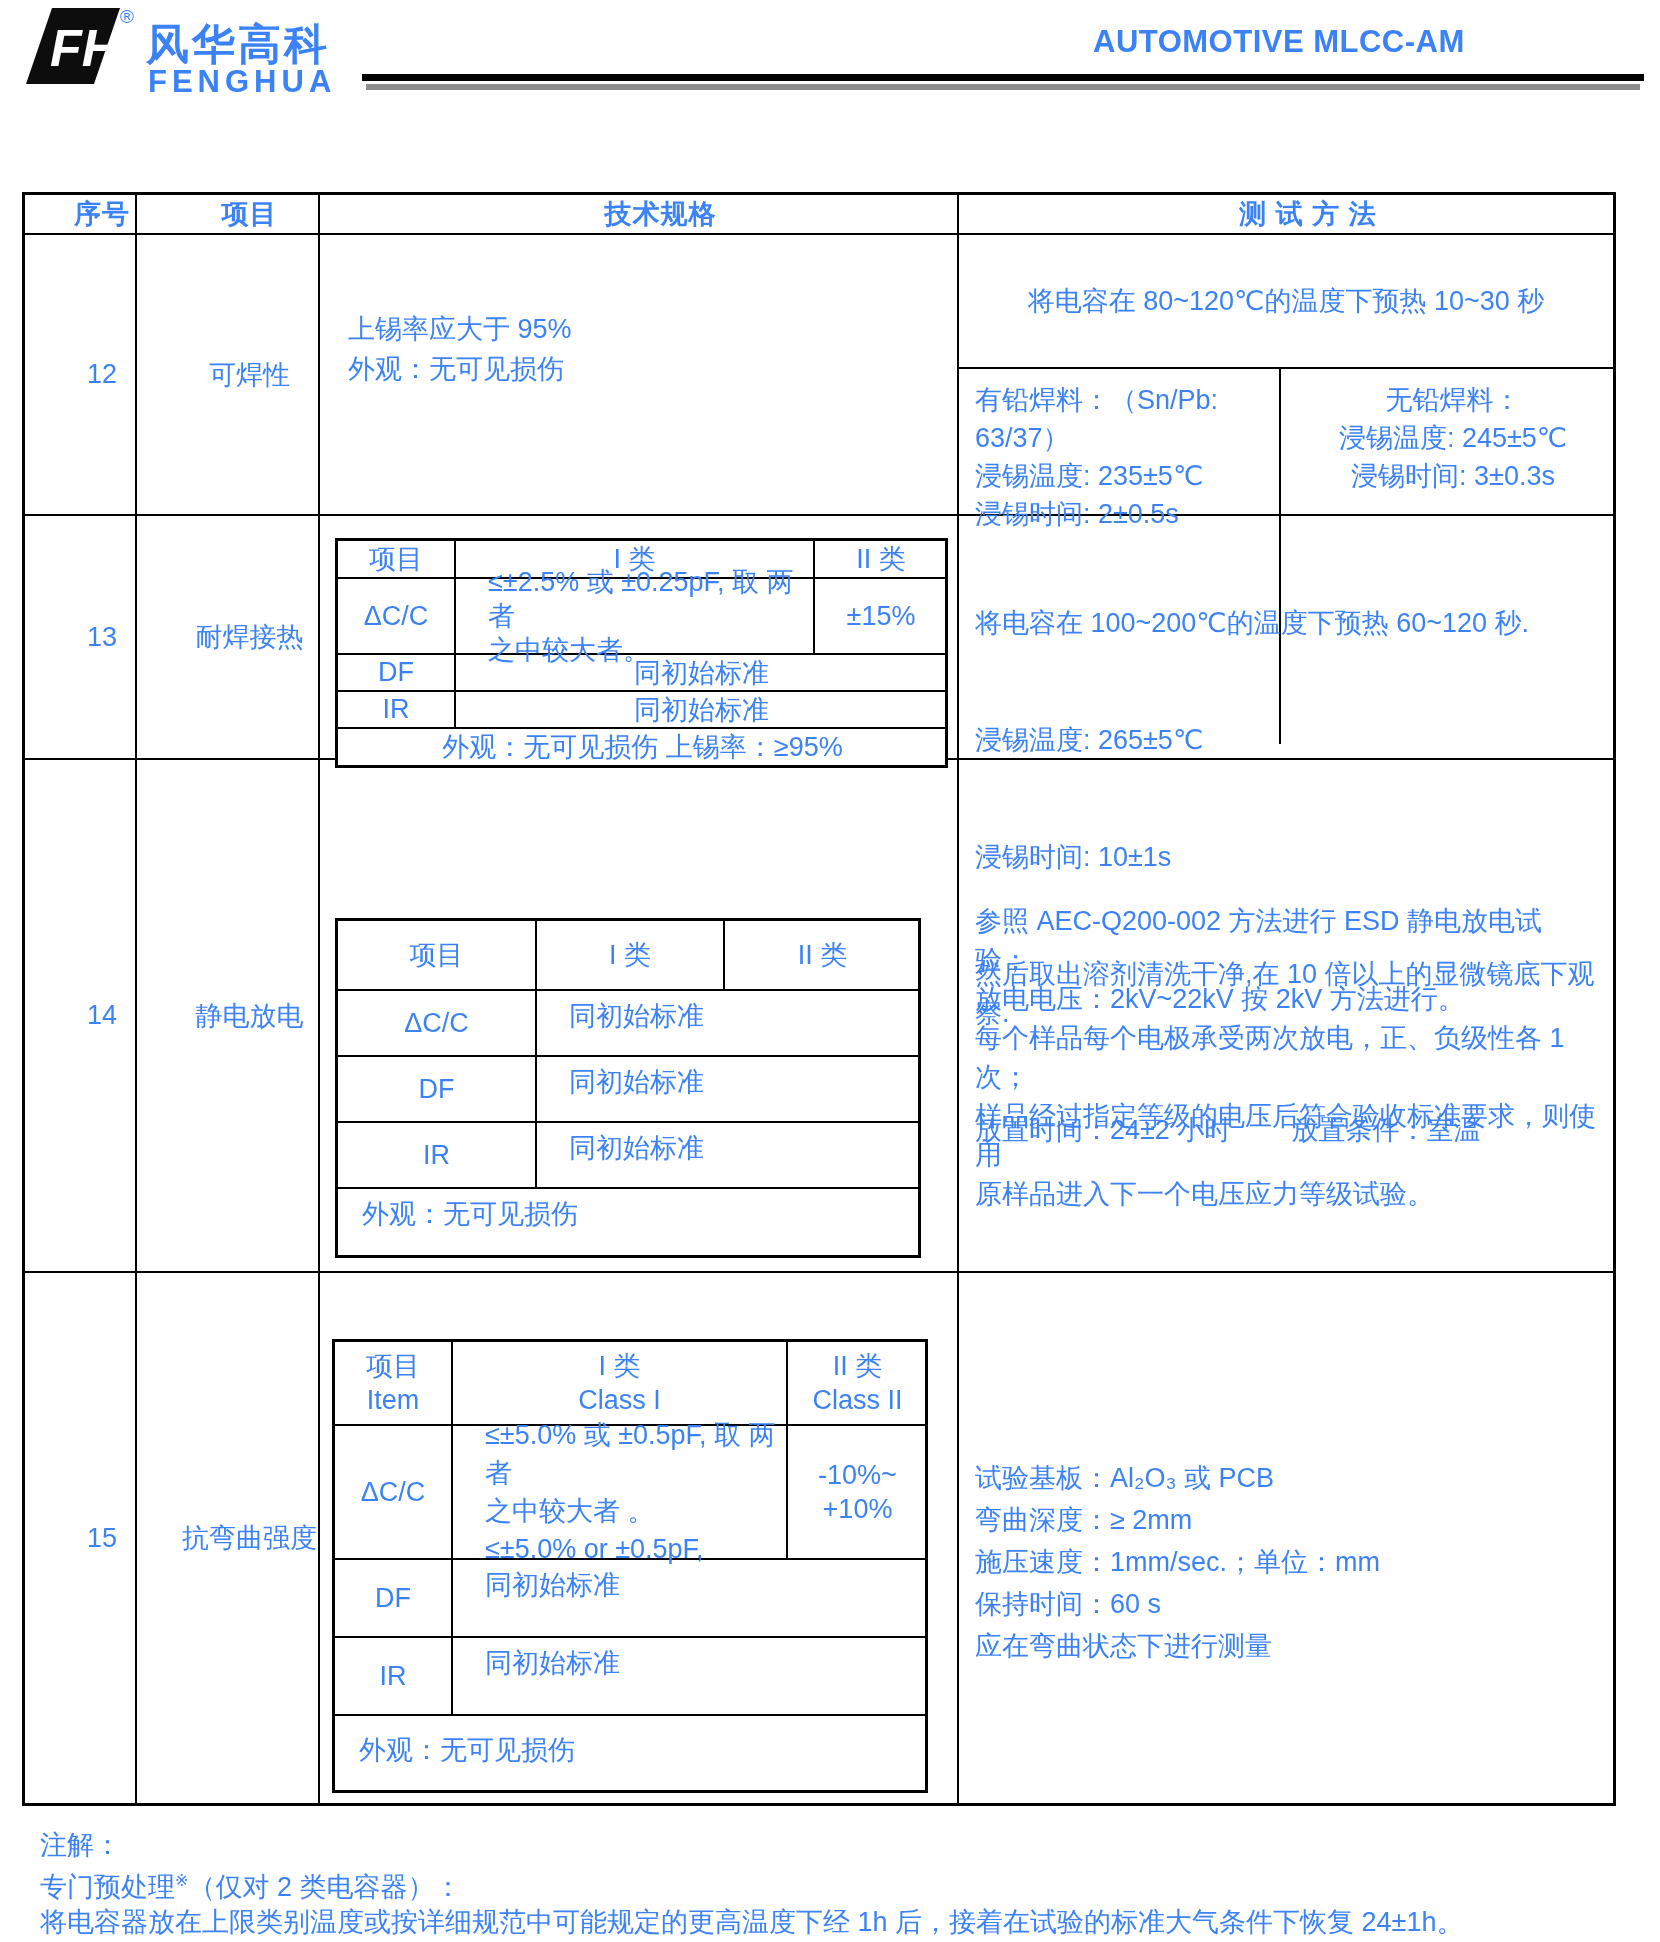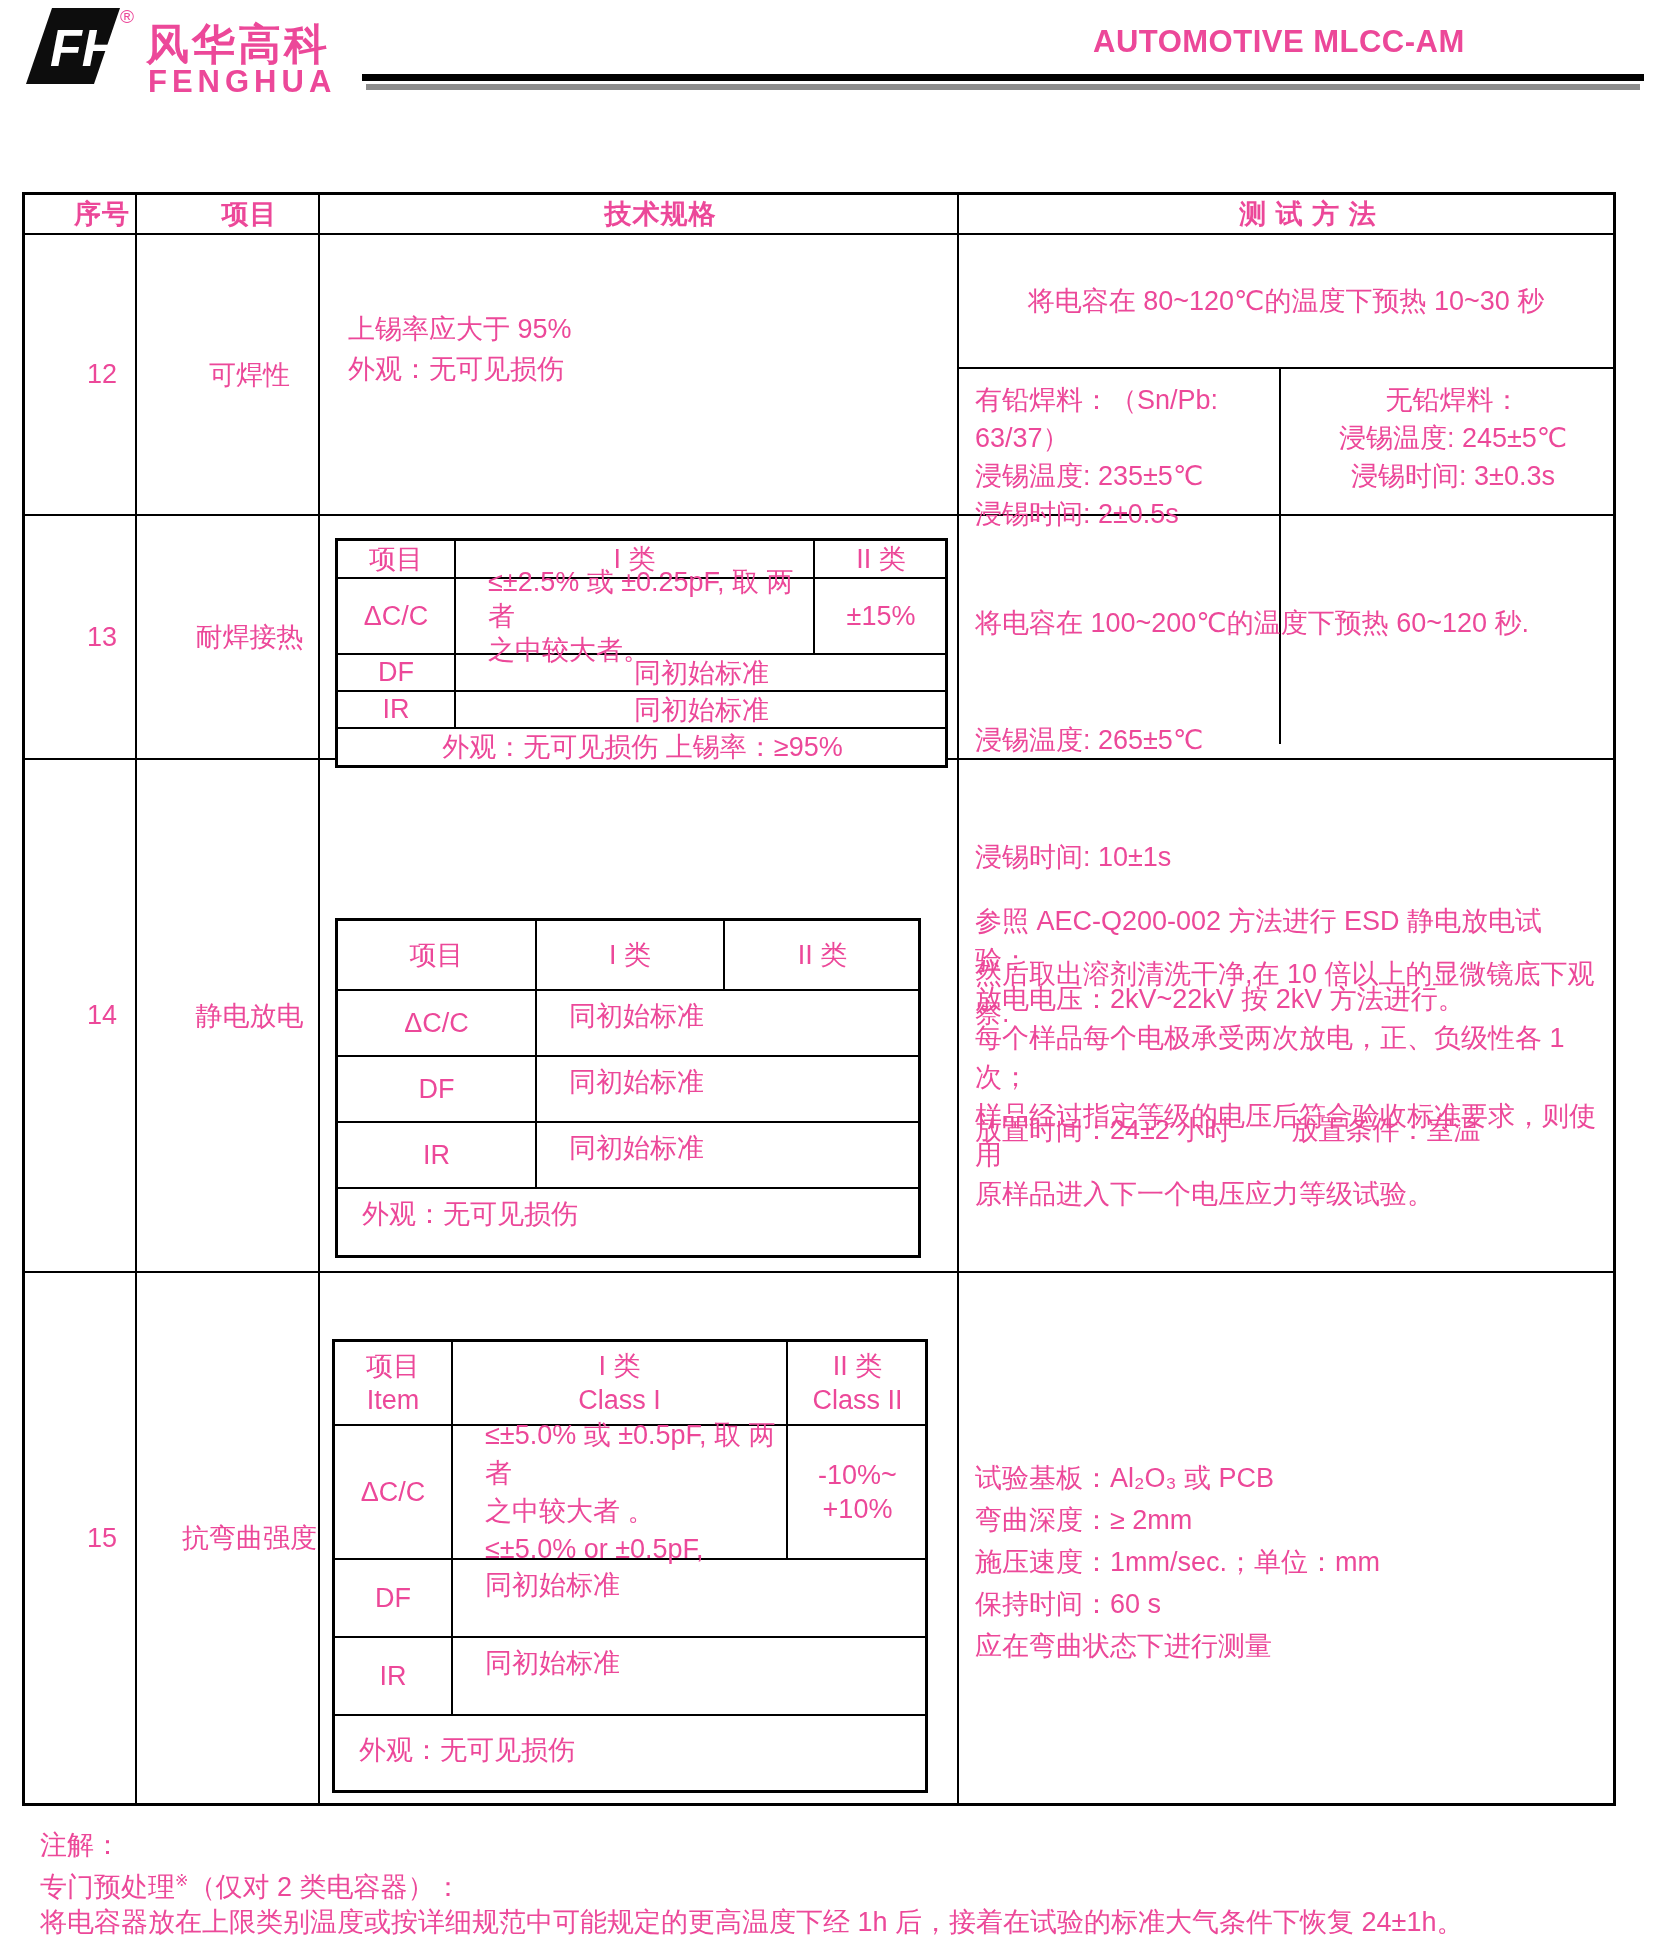--- a/index.html
+++ b/index.html
@@ -1,19 +1,19 @@
 <!DOCTYPE html>
 <html><head>
 <meta charset="utf-8">
 <style>
   * { margin:0; padding:0; box-sizing:border-box; }
   html,body { background:#fff; }
   .page {
     position:relative; width:1660px; height:1942px; background:#fff;
-    font-family:"Liberation Sans","DejaVu Sans",sans-serif; color:#ec4899; font-size:27px;
+    font-family:"Liberation Sans","DejaVu Sans",sans-serif; color:#3b82f6; font-size:27px;
     overflow:hidden;
   }
   
   .logo-icon { position:absolute; left:24px; top:6px; }
   .reg-mark  { position:absolute; left:120px; top:6px; font-size:19px; }
   .brand-cn  { position:absolute; left:146px; top:16px; font-size:43px; font-weight:bold; letter-spacing:3px; }
   .brand-en  { position:absolute; left:148px; top:64px; font-size:31px; font-weight:bold; letter-spacing:5px; }
   .doc-title { position:absolute; left:1093px; top:24px; font-size:31px; font-weight:bold; letter-spacing:.5px; }
   .rule-black{ position:absolute; left:362px; top:74px;  width:1282px; height:7px; background:#000; }
   .rule-gray { position:absolute; left:366px; top:84px;  width:1274px; height:6px; background:#8d8d8d; }

